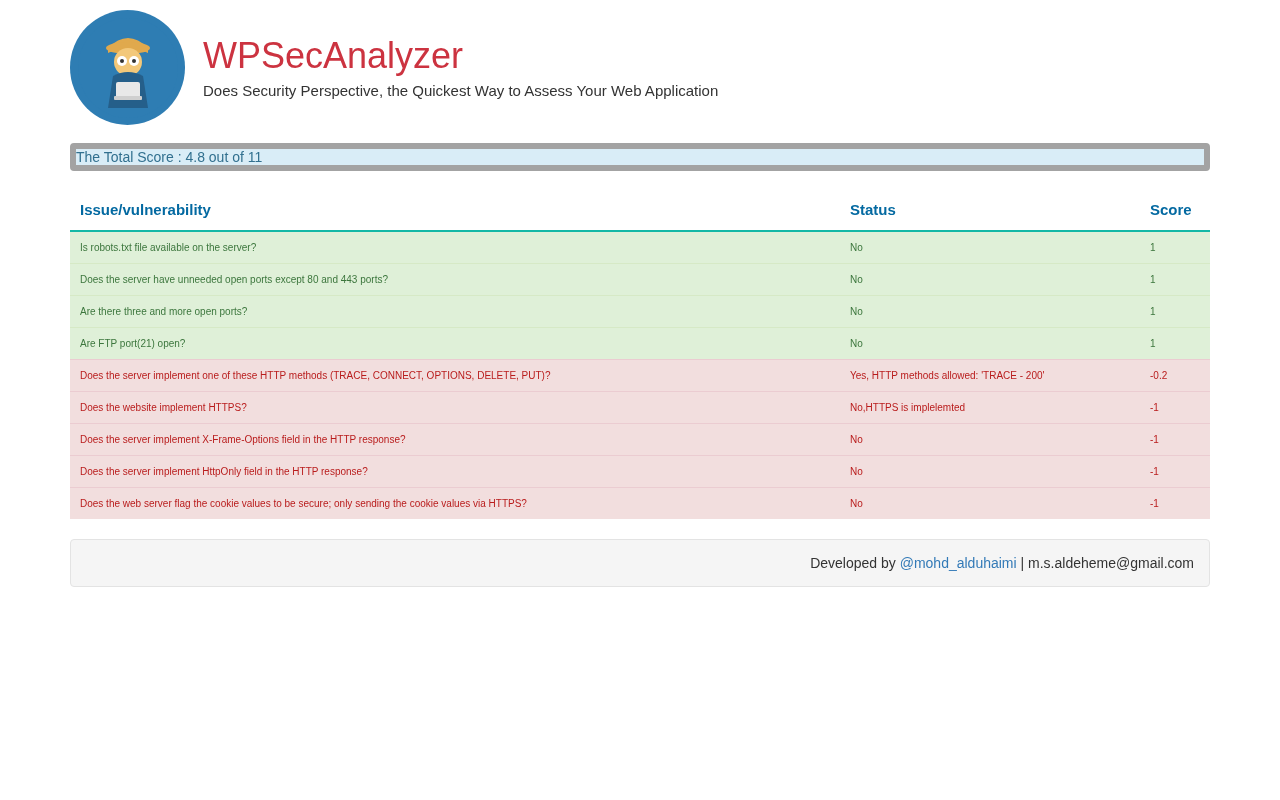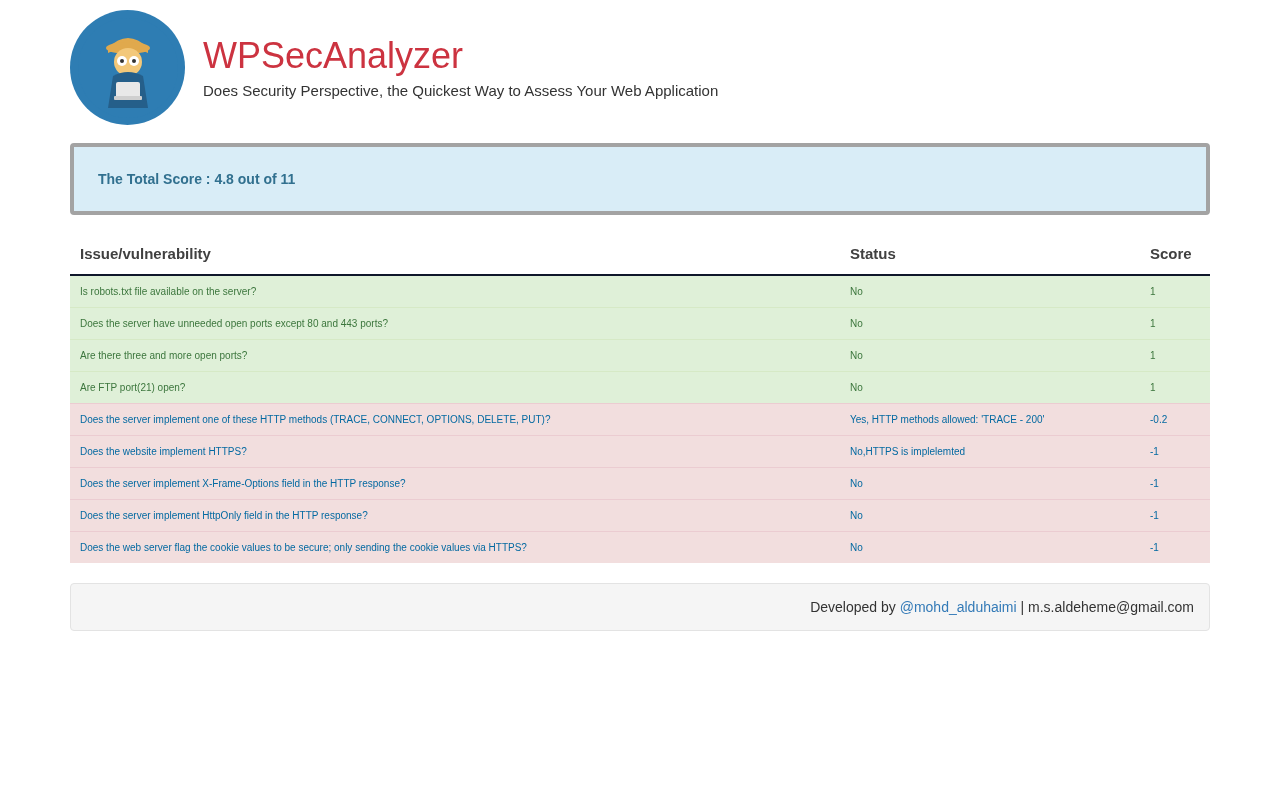--- a/index.html
+++ b/index.html
@@ -3,27 +3,27 @@
   <meta charset="utf-8">
   <style>
     * { box-sizing: border-box; margin: 0; padding: 0; }
     body { font-family: "Segoe UI", "Helvetica Neue", sans-serif; font-size: 14px; color: #333; background: #fff; }
     .container { width: 1170px; margin: 0 auto; padding: 0 15px; }
     .header { display: flex; align-items: center; padding: 10px 0 18px; }
     .logo { width: 115px; height: 115px; border-radius: 50%; background: #2e7db3; display: flex; align-items: center; justify-content: center; position: relative; overflow: hidden; flex-shrink: 0; }
     .title-block { margin-left: 18px; }
     .app-title { font-size: 36px; font-weight: 500; color: #cc3340; line-height: 1.1; margin-bottom: 6px; }
     .tagline { font-size: 15px; color: #333; }
-    .score-panel { background: #d9edf7; border: 4px solid #a3a3a3; border-radius: 4px; color: #31708f; padding: 24px; font-size: 14px; margin-bottom: 20px; font-weight: bold; }
+    .score-panel { background: #d9edf7; border: 6px solid #a3a3a3; border-radius: 4px; color: #31708f; padding: 0; font-size: 14px; margin-bottom: 20px; }
     table { width: 100%; border-collapse: collapse; margin-bottom: 20px; }
-    th { text-align: left; font-weight: 700; font-size: 15px; color: #404040; padding: 10px 10px 12px; border-bottom: 2px solid #0f172a; }
+    th { text-align: left; font-weight: 700; font-size: 15px; color: #0369a1; padding: 10px 10px 12px; border-bottom: 2px solid #14b8a6; }
     th.score, td.score { text-align: left; width: 70px; }
     td { padding: 10px 10px; font-size: 10px; vertical-align: top; }
     tr.pass td { background: #dff0d8; color: #3c763d; border-top: 1px solid #d6e9c6; }
-    tr.fail td { background: #f2dede; color: #0369a1; border-top: 1px solid #ebccd1; margin-left: 31px; }
+    tr.fail td { background: #f2dede; color: #b91c1c; border-top: 1px solid #ebccd1; margin-left: 31px; }
     td.issue { width: 770px; }
     td.status { width: 300px; }
     .footer { border: 1px solid #e3e3e3; background: #f5f5f5; border-radius: 4px; padding: 15px; text-align: right; color: #333; font-size: 14px; margin-bottom: 20px; }
     .footer a { color: #337ab7; text-decoration: none; }
   </style>
 </head>
 <body>
 
 <div class="container">
 

